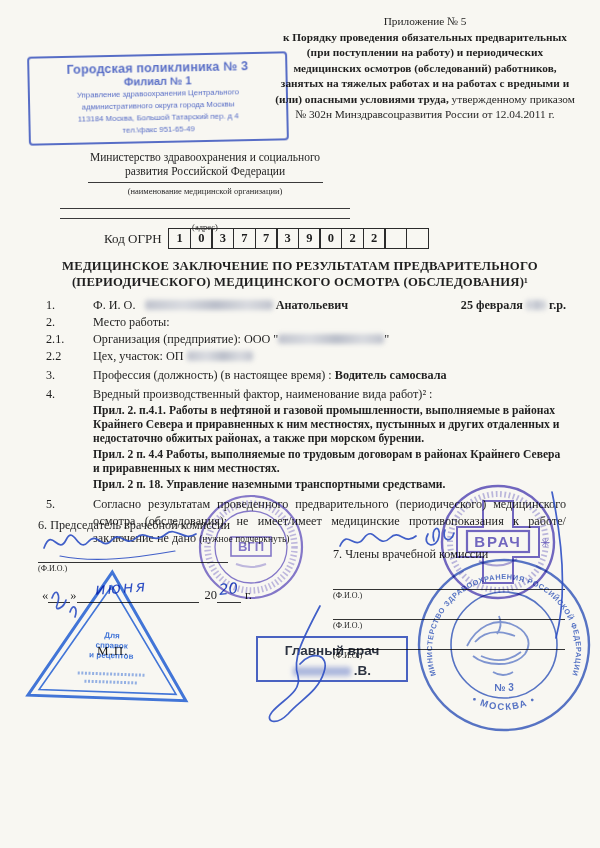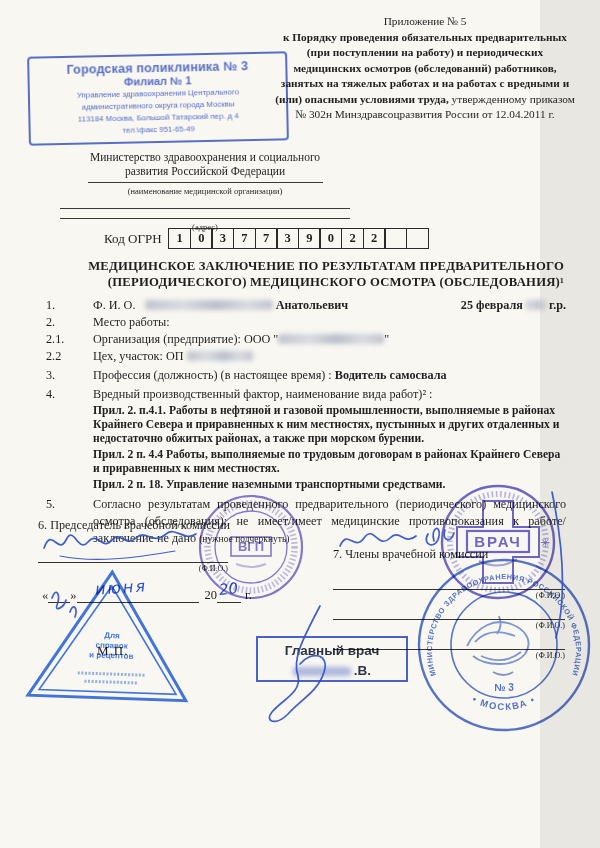--- a/index.html
+++ b/index.html
@@ -1,18 +1,18 @@
 <!DOCTYPE html>
 <html><head>
 <meta charset="utf-8">
 <style>
   html,body{margin:0;padding:0;}
   body{width:600px;height:848px;overflow:hidden;background:#e9e7e1;}
-  .page{position:relative;width:508px;height:848px;background:#f8f7f2;
-        font-family:"Liberation Serif","DejaVu Serif",serif;color:#1f1f1f;padding-left:32px;}
+  .page{position:relative;width:600px;height:848px;background:#f8f7f2;
+        font-family:"Liberation Serif","DejaVu Serif",serif;color:#1f1f1f;}
 
   
   .appendix{position:absolute;left:272px;top:14px;width:306px;text-align:center;
             font-size:11.3px;line-height:15.5px;}
   .appendix .ap-title{font-weight:normal;}
   .appendix .ap-bold{font-weight:bold;}
 
   .clinic-stamp{position:absolute;left:28px;top:54px;width:248px;padding:5px 4px 6px;
       border:2.5px solid #3c57c9;border-radius:4px;transform:rotate(-1.2deg);
       color:#3c57c9;text-align:center;opacity:.85;mix-blend-mode:multiply;
@@ -26,42 +26,42 @@
   .mline{border-bottom:1px solid #3a3a3a;height:1px;}
   .mcap{font-size:8.5px;color:#2a2a2a;margin-top:1px;}
 
   .ogrn{position:absolute;left:57px;top:228px;display:flex;align-items:center;margin-left:47px;}
   .ogrn .lbl{font-size:13px;margin-right:8px;}
   .ogrn .cells{display:flex;}
   .ogrn .cell{width:21px;height:19px;border:1.4px solid #2b2b2b;margin-left:-1.4px;
       display:flex;align-items:center;justify-content:center;
       font-size:12.5px;font-weight:bold;}
 
-  .doc-title{position:absolute;left:36px;top:258px;width:528px;text-align:right;
+  .doc-title{position:absolute;left:36px;top:258px;width:528px;text-align:center;
       font-weight:bold;font-size:12.7px;line-height:16px;letter-spacing:.2px;}
 
   
   .doc{position:absolute;left:38px;top:297px;width:528px;font-size:12.2px;line-height:17px;}
   .row{display:flex;}
   .num{width:55px;flex:none;padding-left:8px;box-sizing:border-box;}
   .itxt{flex:1;}
   .bld{font-weight:bold;}
   .birth{margin-left:auto;font-weight:bold;white-space:nowrap;}
   .smudge{display:inline-block;height:10px;border-radius:3px;vertical-align:-1px;
       background:linear-gradient(90deg,#9aa0b5,#c4c8d4 30%,#8e96ad 55%,#c2c6d2 80%,#9aa0b5);
       filter:blur(2.4px);opacity:.6;}
   .p4{font-weight:bold;font-size:11.6px;line-height:14px;margin:1px 0 2px 55px;}
   .i5txt{text-align:justify;}
   .note{font-size:9.5px;}
 
   
   .sec6{position:absolute;left:38px;top:518px;width:255px;font-size:12.2px;}
   .sec7{position:absolute;left:333px;top:547px;width:232px;font-size:12.2px;}
   .sigline{border-bottom:1px solid #333;height:1px;}
-  .fio{font-size:8px;text-align:right;margin-top:1px;}
+  .fio{font-size:8px;text-align:left;margin-top:1px;}
   .daterow{position:absolute;left:42px;top:588px;width:260px;font-size:12.5px;}
   .dr{display:flex;align-items:flex-end;}
   .du{display:inline-block;border-bottom:1px solid #333;height:14px;}
   .hw{font-family:"DejaVu Sans","Liberation Sans",sans-serif;font-style:italic;
       color:#2e4fc4;}
   .mp{position:absolute;left:57px;top:643px;font-size:13px;letter-spacing:1px;margin-left:40px;}
 
   
   .stamp{position:absolute;mix-blend-mode:multiply;}
   .headdoc-stamp{position:absolute;left:256px;top:636px;width:152px;height:46px;

